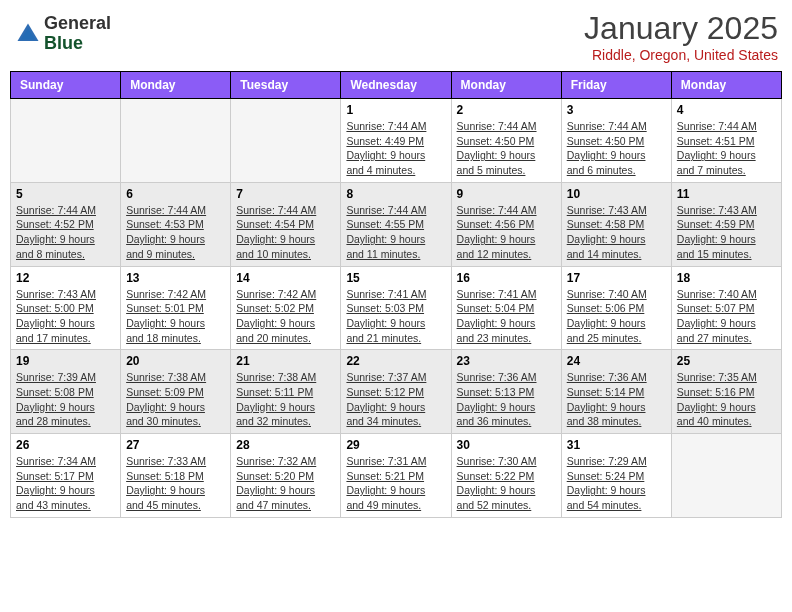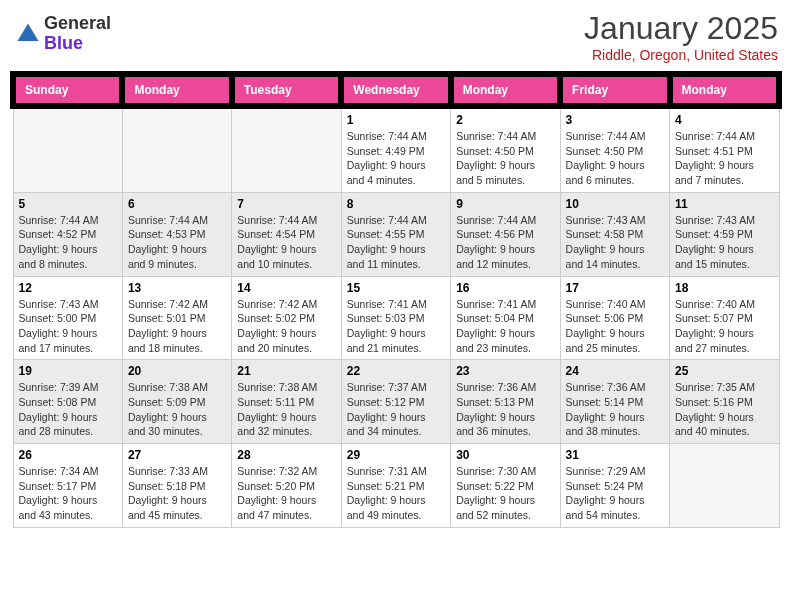--- a/index.html
+++ b/index.html
@@ -22,21 +22,21 @@
       display: flex;
       align-items: center;
       margin-top: 4px;
     }
     .logo-text {
       font-size: 18px;
       font-weight: bold;
       line-height: 1.1;
     }
     .logo-general { color: #333; }
-    .logo-blue { color: #6d28d9; }
+    .logo-blue { color: #14532d; }
     .logo-icon {
       width: 28px;
       height: 28px;
       margin-right: 2px;
     }
     .title-area {
       text-align: right;
     }
     .month-title {
       font-size: 32px;
@@ -46,27 +46,27 @@
     .location {
       font-size: 14px;
       color: #b91c1c;
     }
     table {
       width: 100%;
       border-collapse: collapse;
       font-size: 11px;
     }
     thead tr th {
-      background-color: #ec4899;
+      background-color: #8b5cf6;
       color: #fff;
       padding: 6px 9px;
       text-align: left;
       font-size: 12px;
       font-weight: bold;
-      border: 6px solid #000000;
+      border: 1px solid #000000;
     }
     tbody tr td {
       border: 1px solid #ccc;
       padding: 4px 5px;
       vertical-align: top;
       background: #fff;
       min-height: 80px;
       width: calc(100% / 7);
     }
     tbody tr:nth-child(even) td {
@@ -75,20 +75,21 @@
     .day-num {
       font-weight: bold;
       font-size: 12px;
       display: block;
       margin-bottom: 2px;
     }
     .day-info {
       font-size: 10.5px;
       color: #333;
       line-height: 1.4;
+      text-decoration: underline;
     }
     td.empty {
       background: #f9f9f9;
     }
     tbody tr:nth-child(odd) td { background: #fff; }
     tbody tr:nth-child(even) td { background: #ebebeb; }
     td.empty { background: #f5f5f5 !important; }
   </style>
 </head>
 <body>

